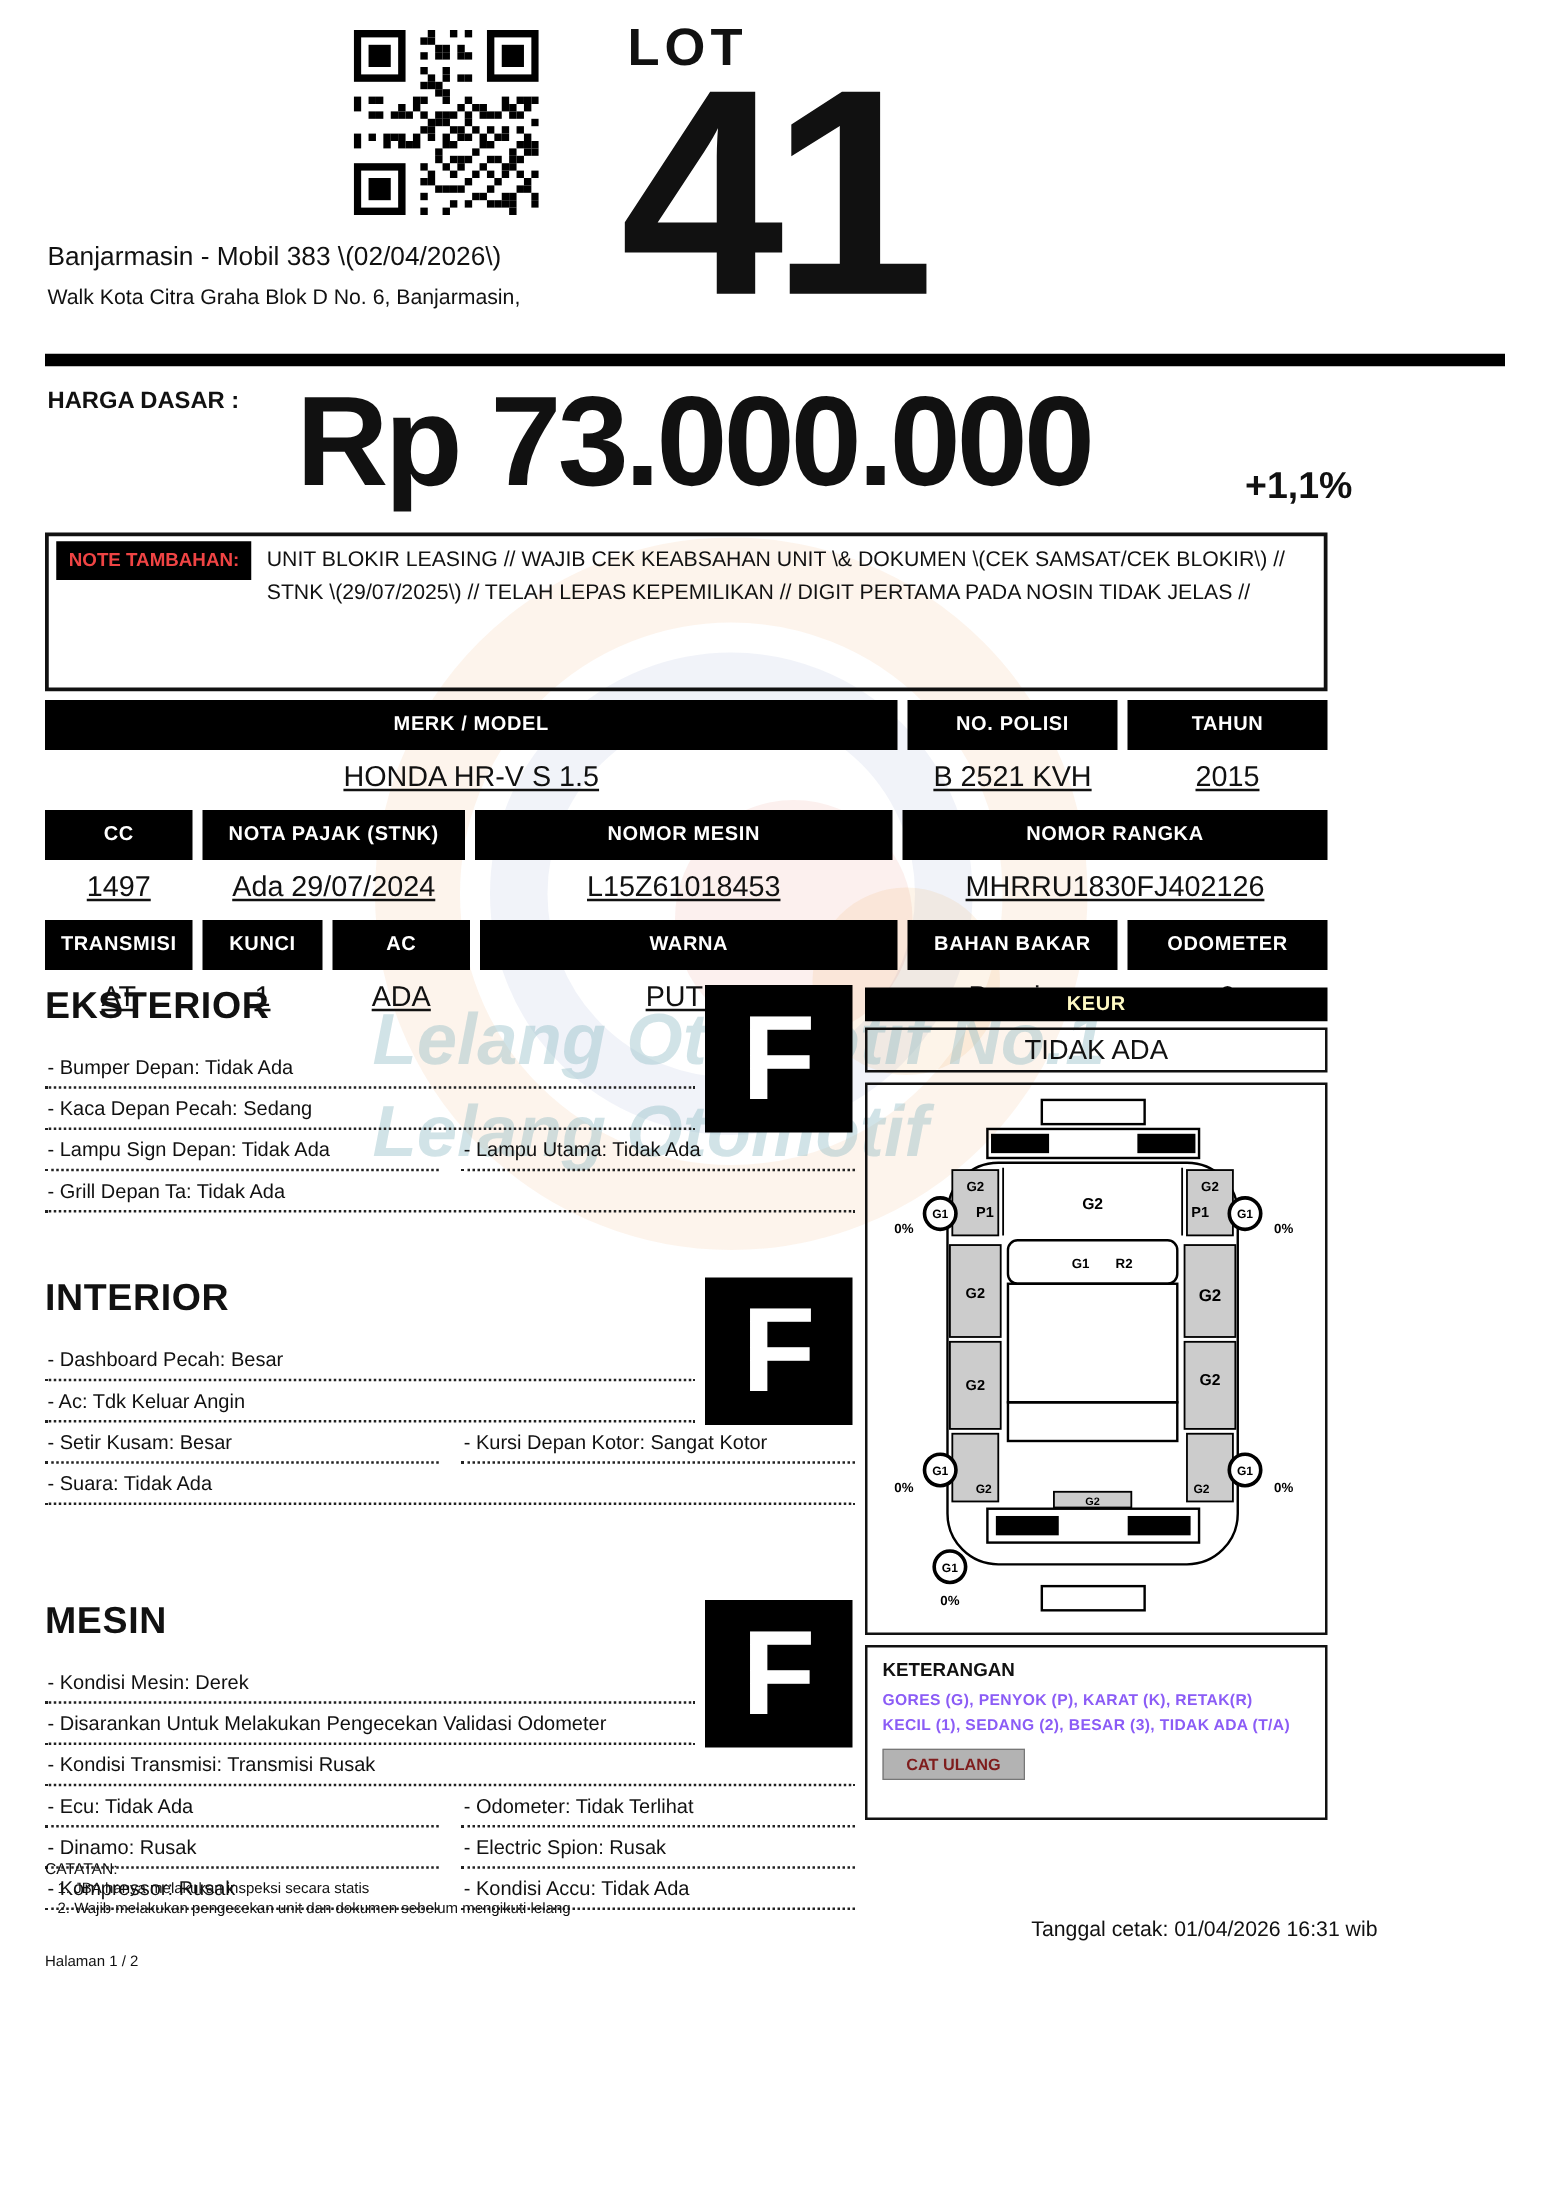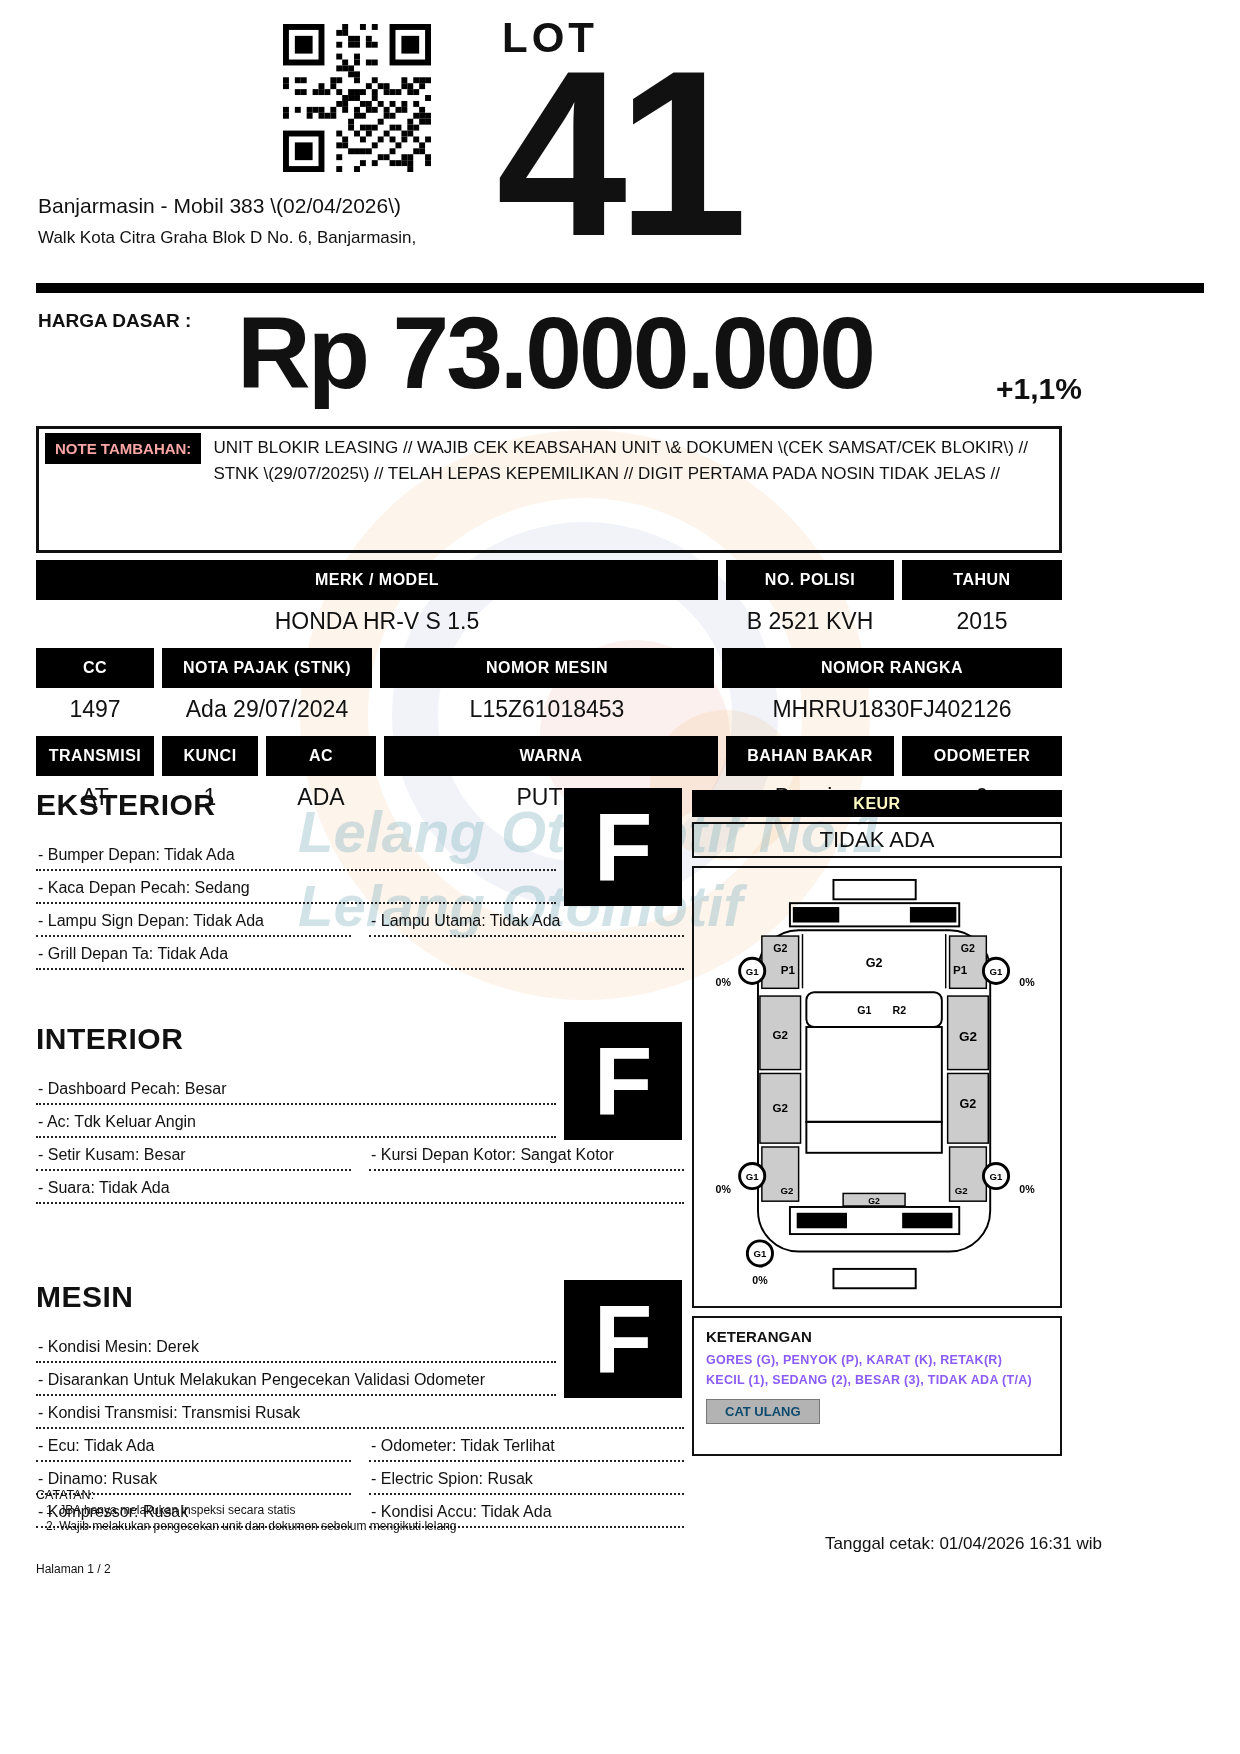--- a/index.html
+++ b/index.html
@@ -36,27 +36,27 @@
 
   
   .price-label{position:absolute;left:38px;top:310px;font-size:19px;font-weight:700;}
   .price-value{position:absolute;left:110px;top:302px;width:890px;text-align:center;
                font-size:102px;font-weight:900;letter-spacing:-3px;line-height:1;}
   .price-increment{position:absolute;left:996px;top:372px;font-size:30px;font-weight:800;}
 
   
   .note-box{position:absolute;left:36px;top:426px;width:1026px;height:127px;
             border:3px solid #111;padding:6px 12px;font-size:17px;line-height:1.55;}
-  .note-label{float:left;background:#000;color:#fca5a5;font-size:15px;font-weight:700;
+  .note-label{float:left;background:#000;color:#ef4444;font-size:15px;font-weight:700;
               padding:4px 10px;margin:-2px 12px 2px -6px;}
 
   
   .specs{position:absolute;left:36px;top:560px;width:1026px;}
   .srow{display:flex;gap:8px;margin-bottom:4px;}
-  .vrow{margin-bottom:9px;}
+  .vrow{margin-bottom:9px;text-decoration:underline;}
   .spec-head{background:#000;color:#fff;font-weight:700;font-size:16px;height:40px;
              display:flex;align-items:center;justify-content:center;letter-spacing:0.5px;}
   .spec-val{font-size:23px;height:35px;display:flex;align-items:center;justify-content:center;}
   .w682{width:682px;}.w168{width:168px;}.w160{width:160px;}
   .w118{width:118px;}.w210{width:210px;}.w334{width:334px;}.w340{width:340px;}
   .w96{width:96px;}.w110{width:110px;}
 
   
   .section{position:absolute;left:36px;width:648px;}
   .sec-eksterior{top:788px;}
@@ -79,21 +79,21 @@
               font-size:22px;display:flex;align-items:center;justify-content:center;}
   .diagram-box{position:absolute;left:692px;top:866px;width:370px;height:442px;
                border:2px solid #111;padding:4px;}
   .car-svg{width:100%;height:100%;}
   .dl{font-family:"Liberation Sans",sans-serif;font-weight:700;fill:#000;text-anchor:middle;}
 
   .ket-box{position:absolute;left:692px;top:1316px;width:370px;height:140px;
            border:2px solid #111;padding:10px 12px;}
   .ket-title{font-size:15px;font-weight:700;margin-bottom:8px;}
   .ket-line{font-size:12.5px;font-weight:600;color:#8b5cf6;letter-spacing:0.3px;margin-bottom:6px;}
-  .cat-ulang{display:inline-block;background:#b3b3b3;border:1px solid #777;color:#0c4a6e;
+  .cat-ulang{display:inline-block;background:#b3b3b3;border:1px solid #777;color:#7f1d1d;
              font-size:13px;font-weight:700;padding:4px 18px;margin-top:6px;}
 
   
   .catatan{position:absolute;left:36px;top:1488px;width:640px;}
   .cat-label{font-size:12.5px;margin-bottom:1px;}
   .cat-item{font-size:12px;line-height:1.3;margin-left:10px;}
   .page-number{position:absolute;left:36px;top:1562px;width:1026px;text-align:left;font-size:12px;}
   .print-date{position:absolute;right:138px;top:1534px;font-size:17px;}
 </style>
 </head>

